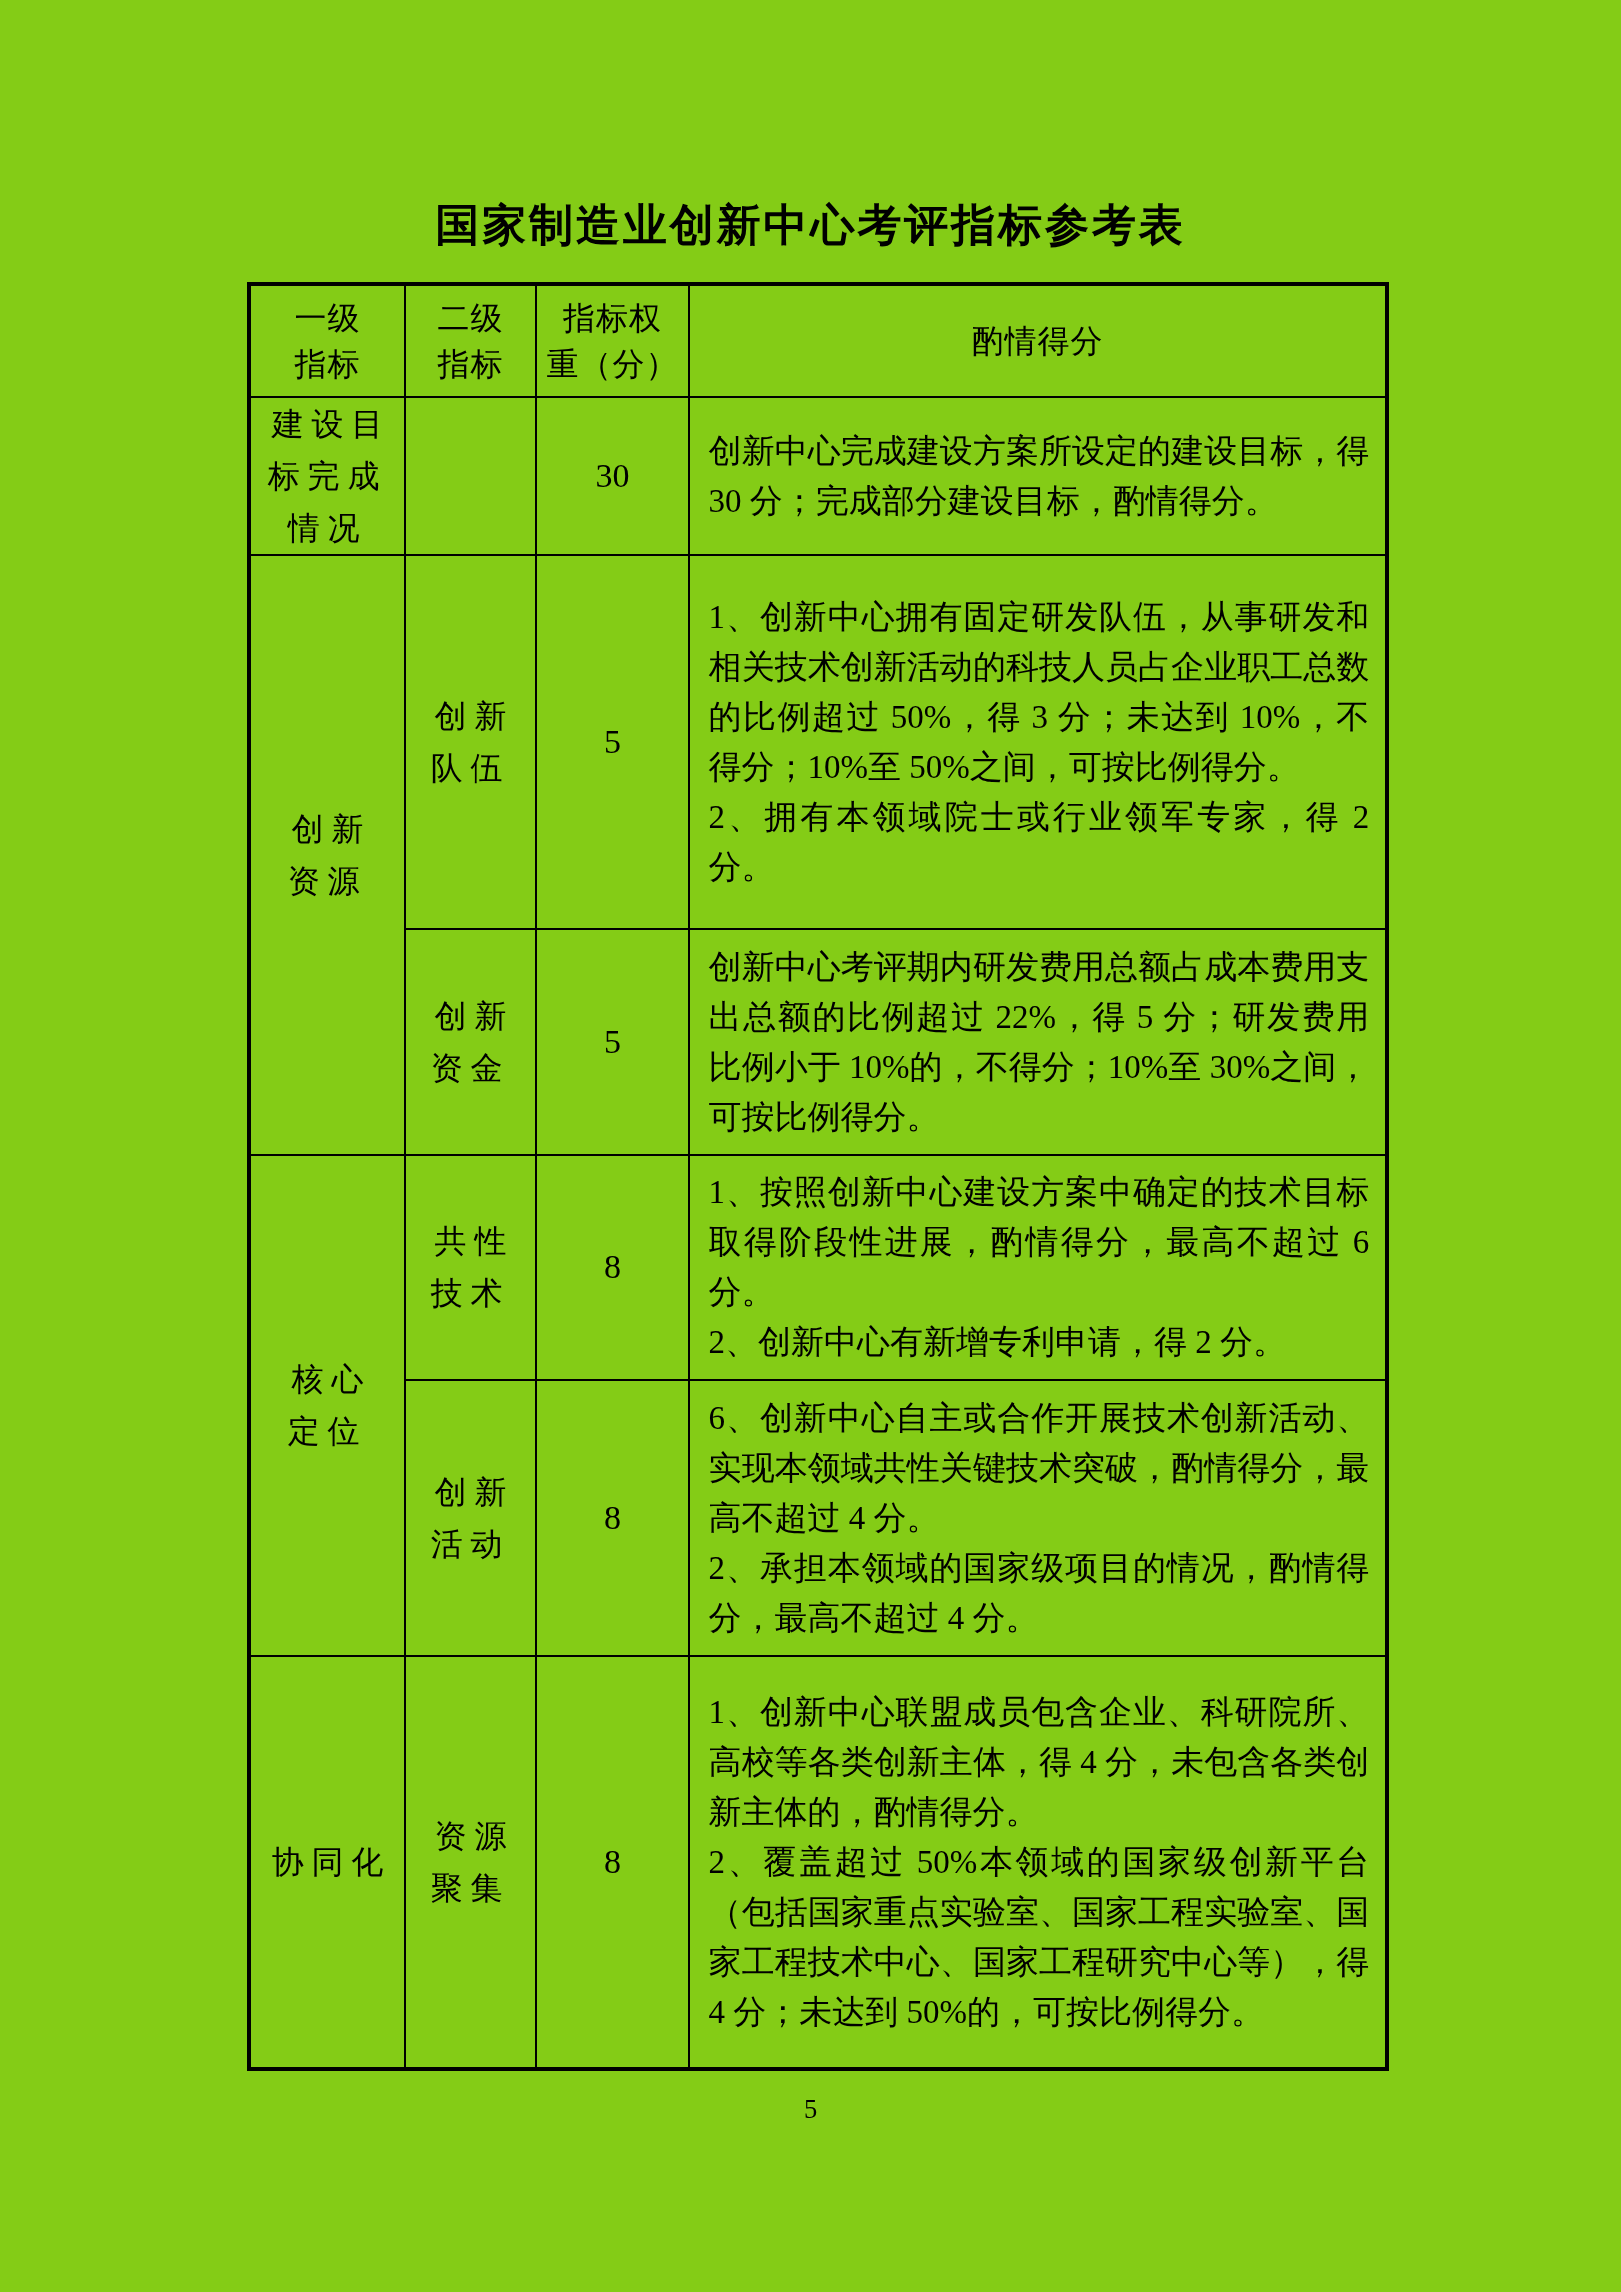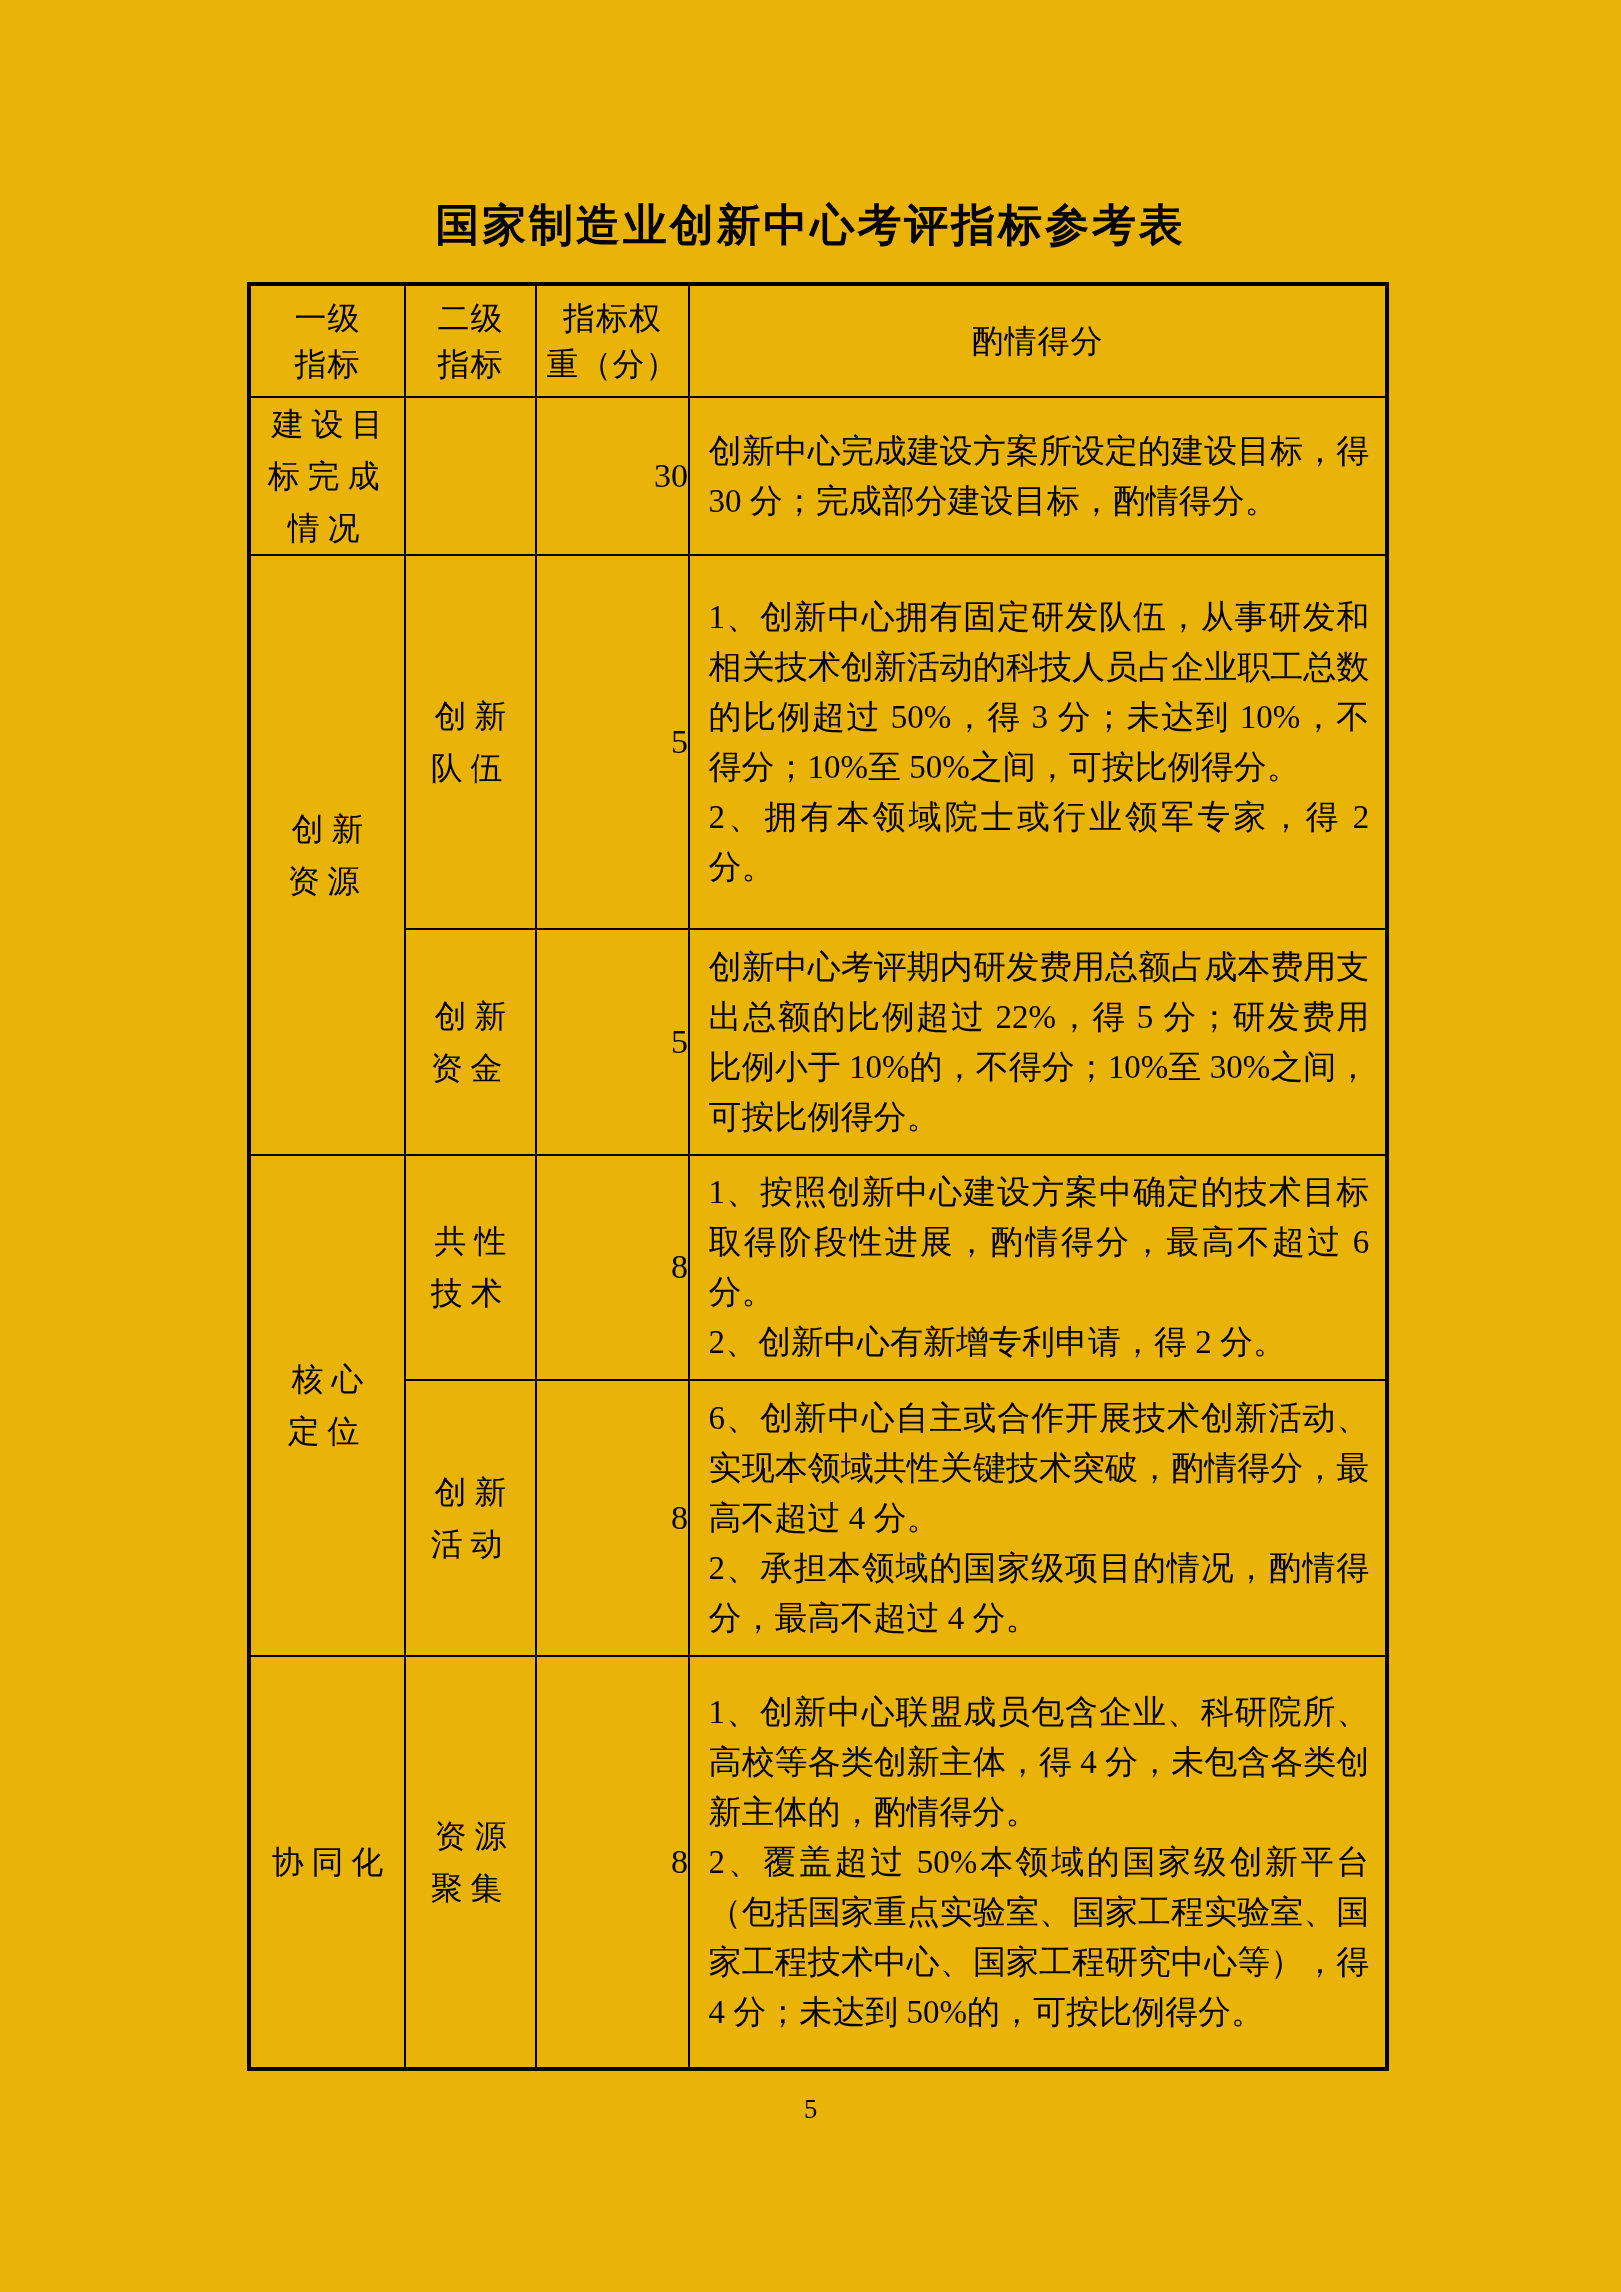--- a/index.html
+++ b/index.html
@@ -4,21 +4,21 @@
 <style>
   html, body {
     margin: 0;
     padding: 0;
     background: #e8e8e8;
   }
   .page {
     position: relative;
     width: 1621px;
     height: 2293px;
-    background: #eab308;
+    background: #84cc16;
     font-family: "Liberation Serif", "DejaVu Serif", serif;
     color: #000000;
     overflow: hidden;
   }
   .doc-title {
     position: absolute;
     top: 196px;
     left: 0;
     width: 100%;
     text-align: center;
@@ -61,21 +61,21 @@
   td.cell-label {
     font-size: 32px;
     line-height: 52px;
     text-align: center;
     white-space: pre-line;
     letter-spacing: 7.8px;
     text-indent: 7.8px; 
   }
   td.cell-weight {
     font-size: 34px;
-    text-align: right;
+    text-align: center;
   }
   td.cell-desc {
     font-size: 33px;
     line-height: 50px;
     text-align: justify;
     white-space: pre-line;
     padding: 11.8px 15.7px 11.8px 18.6px;
   }
   .page-number {
     position: absolute;

